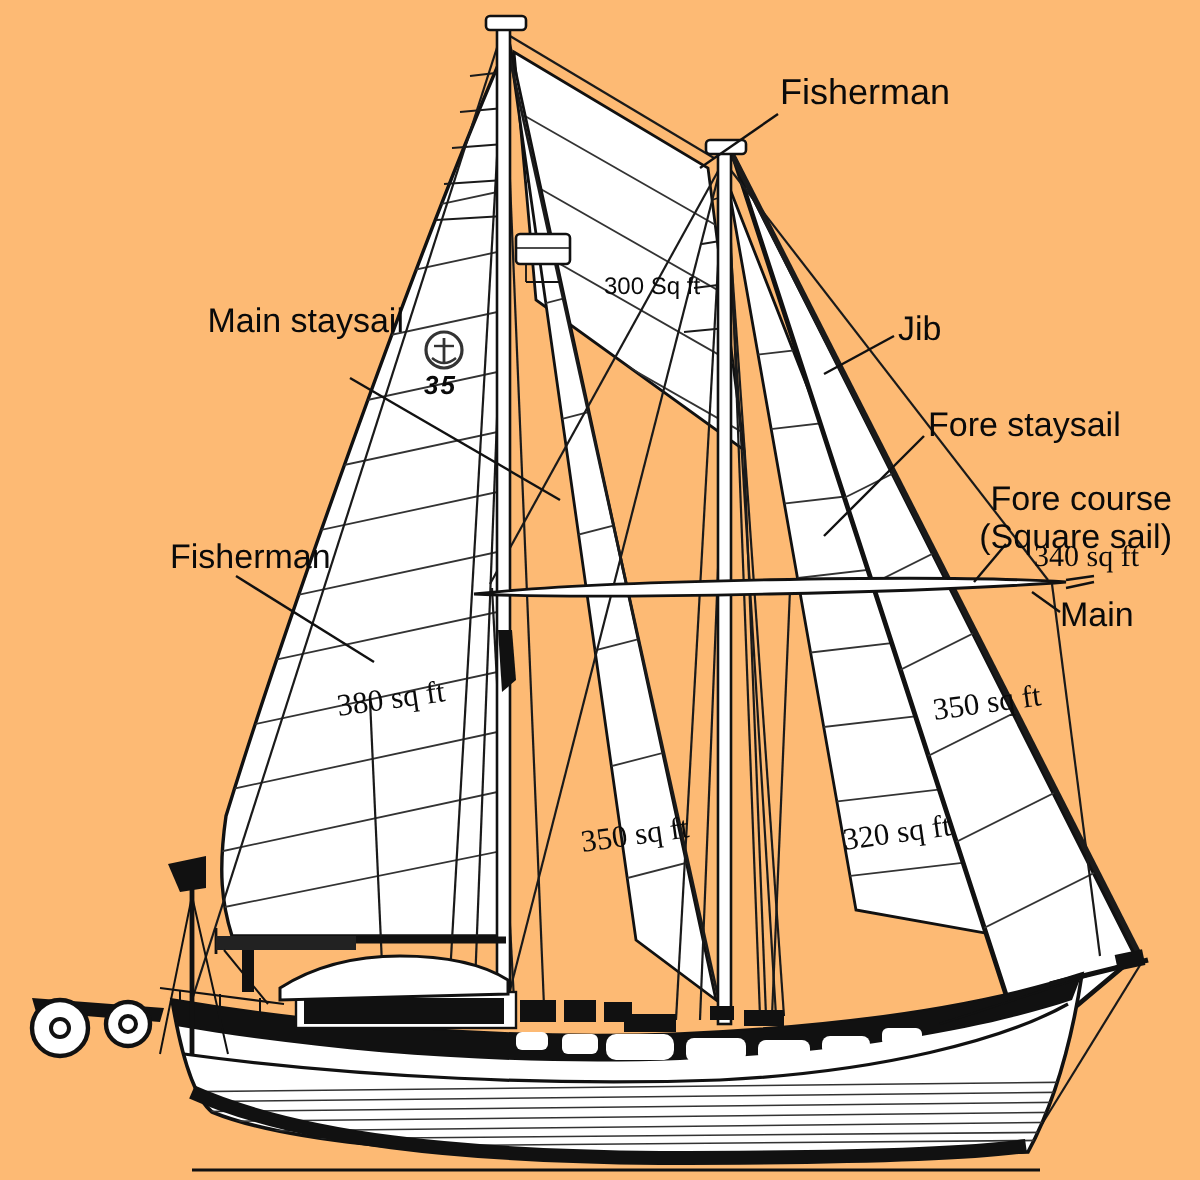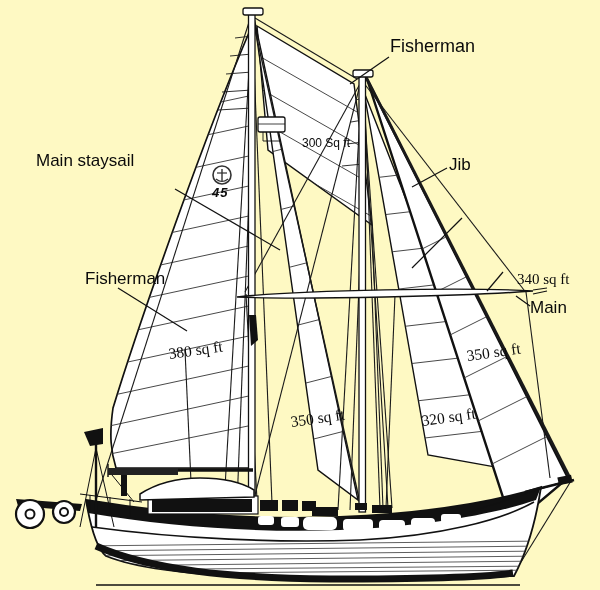--- a/index.html
+++ b/index.html
@@ -1,23 +1,23 @@
 <!DOCTYPE html>
 <html><head>
 <meta charset="utf-8">
 <style>
   html,body{margin:0;padding:0;background:#fff;}
   .canvas{
-    position:relative;width:600px;height:590px;background:#fef9c3;
+    position:relative;width:600px;height:590px;background:#fdba74;
     font-family:"Liberation Sans",sans-serif;color:#0a0a0a;overflow:hidden;
   }
   .canvas svg{position:absolute;left:0;top:0;}
   .lbl{position:absolute;font-size:17px;line-height:21px;white-space:nowrap;}
   .lbl.big{font-size:18px;}
-  .lbl.center{text-align:left;white-space:normal;margin-left:36px;}
+  .lbl.center{text-align:right;white-space:normal;}
   .area{position:absolute;font-family:"Liberation Serif",serif;font-size:15.5px;white-space:nowrap;}
   .area.tilt{transform:rotate(-8deg);transform-origin:left bottom;}
   .area.sans{font-family:"Liberation Sans",sans-serif;font-size:12px;}
   .sailnum{position:absolute;font-weight:bold;font-style:italic;font-size:13px;letter-spacing:1px;}
 </style>
 </head>
 <body>
 
 <div class="canvas">
 
@@ -265,26 +265,31 @@
 </svg>
 
 <div class="lbl big" style="left:390px;top:36px">Fisherman</div>
 
 <div class="lbl center" style="left:0;top:150px;width:202px">
   <div>Main staysail</div>
 </div>
 
 <div class="lbl" style="left:85px;top:268px">Fisherman</div>
 <div class="lbl" style="left:449px;top:154px">Jib</div>
-
+<div class="lbl" style="left:464px;top:202px">Fore staysail</div>
+
+<div class="lbl center" style="left:478px;top:240px;width:108px;line-height:19px">
+  <div>Fore course</div>
+  <div>(Square sail)</div>
+</div>
 
 <div class="lbl" style="left:530px;top:297px">Main</div>
 
 <div class="area sans" style="left:302px;top:136px">300 Sq ft</div>
 <div class="area tilt" style="left:170px;top:345px">380 sq ft</div>
 <div class="area tilt" style="left:292px;top:413px">350 sq ft</div>
 <div class="area tilt" style="left:468px;top:347px">350 sq ft</div>
 <div class="area tilt" style="left:423px;top:412px">320 sq ft</div>
 <div class="area" style="left:517px;top:271px;font-size:15px">340 sq ft</div>
 
-<div class="sailnum" style="left:212px;top:185px">45</div>
+<div class="sailnum" style="left:212px;top:185px">35</div>
 
 </div>
 
 </body></html>

